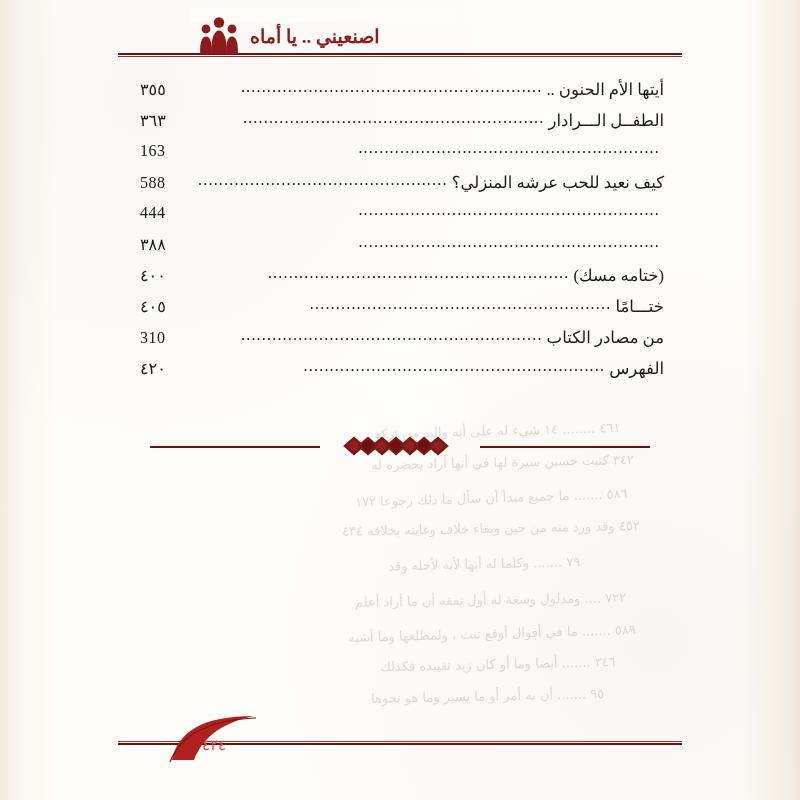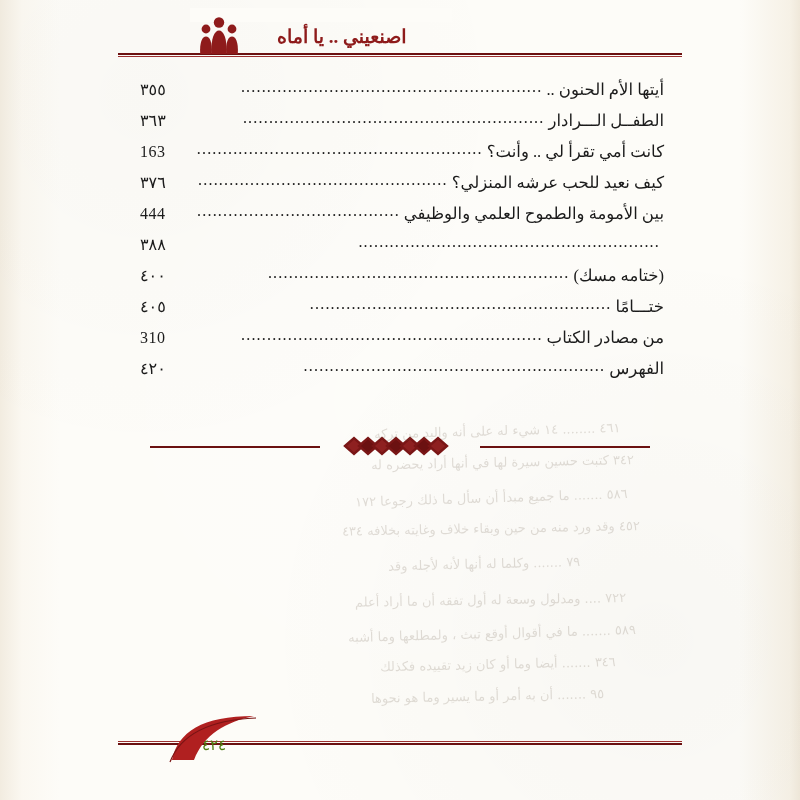--- a/index.html
+++ b/index.html
@@ -64,21 +64,20 @@
     height: 40px;
   }
   .logo-title {
     font-family: "Liberation Serif", "DejaVu Serif", serif;
     font-size: 19px;
     color: #8e1b1b;
     font-weight: bold;
     letter-spacing: 0px;
     white-space: nowrap;
     direction: rtl;
-    margin-left: 27px;
   }
   .header-rule {
     position: absolute;
     right: 0;
     left: 0;
     top: 39px;
     height: 4px;
   }
   .header-rule .thick {
     position: absolute;
@@ -216,21 +215,21 @@
     bottom: 36px;
     left: 168px;
     width: 92px;
     height: 50px;
   }
   .page-number-text {
     position: absolute;
     left: 34px;
     bottom: 10px;
     font-size: 15px;
-    color: #4d7c0f;
+    color: #ef4444;
     letter-spacing: 1px;
     direction: rtl;
   }
 </style>
 </head>
 <body>
 
 <div class="page">
   <div class="paper-tint"></div>
   <div class="paper-grain"></div>
@@ -267,33 +266,31 @@
       <span class="toc-page">٣٥٥</span>
     </div>
 
     <div class="toc-row">
       <span class="toc-title wide">الطفــل الـــرادار</span>
       <span class="toc-leader">..........................................................</span>
       <span class="toc-page">٣٦٣</span>
     </div>
 
     <div class="toc-row">
-      <span class="toc-title">كانت أمي تقرأ لي .. وأنت؟</span>
       <span class="toc-leader">..........................................................</span>
       <span class="toc-page">163</span>
     </div>
 
     <div class="toc-row">
       <span class="toc-title">كيف نعيد للحب عرشه المنزلي؟</span>
       <span class="toc-leader">..........................................................</span>
-      <span class="toc-page">٣٧٦</span>
-    </div>
-
-    <div class="toc-row">
-      <span class="toc-title">بين الأمومة والطموح العلمي والوظيفي</span>
+      <span class="toc-page">588</span>
+    </div>
+
+    <div class="toc-row">
       <span class="toc-leader">..........................................................</span>
       <span class="toc-page">444</span>
     </div>
 
     <div class="toc-row">
       <span class="toc-leader">..........................................................</span>
       <span class="toc-page">٣٨٨</span>
     </div>
 
     <div class="toc-row">

